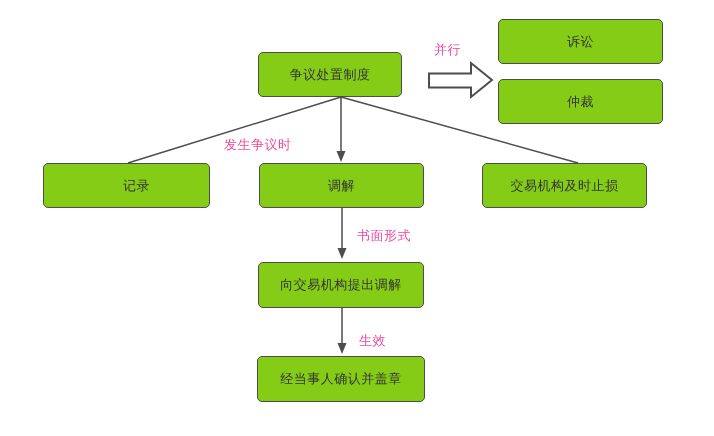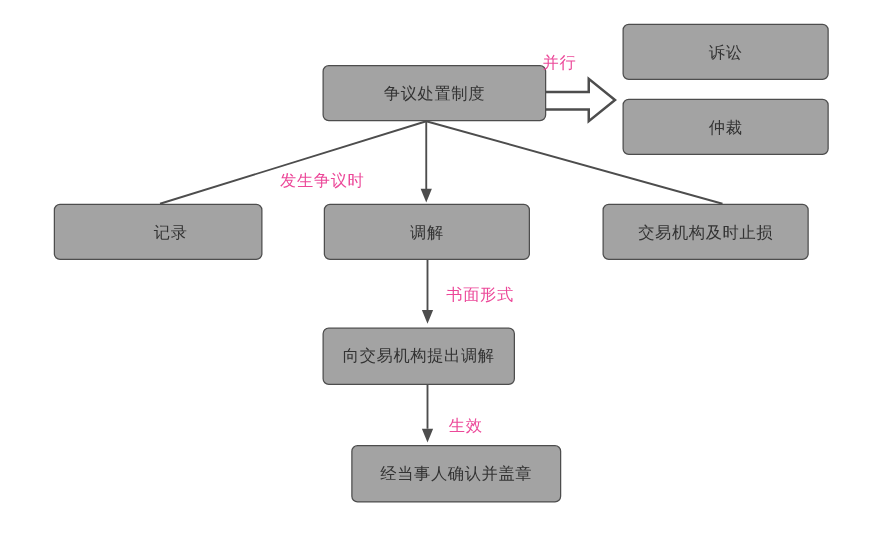--- a/index.html
+++ b/index.html
@@ -8,47 +8,47 @@
     background: #ffffff;
     font-family: "Liberation Sans", "DejaVu Sans", sans-serif;
     position: relative;
     overflow: hidden;
   }
   .canvas { position: absolute; left: 0; top: 0; width: 714px; height: 436px; }
   svg.wires { position: absolute; left: 0; top: 0; width: 714px; height: 436px; }
   .node {
     position: absolute;
     box-sizing: border-box;
-    background: #a3a3a3;
+    background: #84cc16;
     border: 1.5px solid #4d4d4d;
     border-radius: 5px;
     display: flex;
     align-items: center;
     justify-content: center;
     font-size: 13px;
     color: #333333;
     letter-spacing: 0.5px;
     white-space: nowrap;
   }
   .edge-label {
     position: absolute;
     font-size: 13px;
     color: #ec4899;
     letter-spacing: 0.5px;
     white-space: nowrap;
   }
   
-  #n-dispute     { left: 258px; top: 52px;  width: 179px; height: 45px; }
+  #n-dispute     { left: 258px; top: 52px;  width: 144px; height: 45px; }
   #n-litigation  { left: 498px; top: 19px;  width: 165px; height: 45px; }
   #n-arbitration { left: 498px; top: 79px;  width: 165px; height: 45px; }
   #n-record      { left: 43px;  top: 163px; width: 167px; height: 45px; padding-left: 20px; }
   #n-mediation   { left: 259px; top: 163px; width: 165px; height: 45px; }
   #n-stoploss    { left: 482px; top: 163px; width: 165px; height: 45px; }
-  #n-submit      { left: 258px; top: 262px; width: 154px; height: 46px; }
-  #n-confirm     { left: 257px; top: 356px; width: 168px; height: 46px; margin-left: 24px; }
+  #n-submit      { left: 258px; top: 262px; width: 166px; height: 46px; }
+  #n-confirm     { left: 257px; top: 356px; width: 168px; height: 46px; }
   
   #l-parallel { left: 434px; top: 41px; }
   #l-dispute-occurs { left: 224px; top: 136px; }
   #l-affect-trading { left: 391px; top: 134px; }
   #l-written-form { left: 357px; top: 227px; }
   #l-take-effect { left: 359px; top: 332px; }
 </style>
 </head>
 <body>
 

